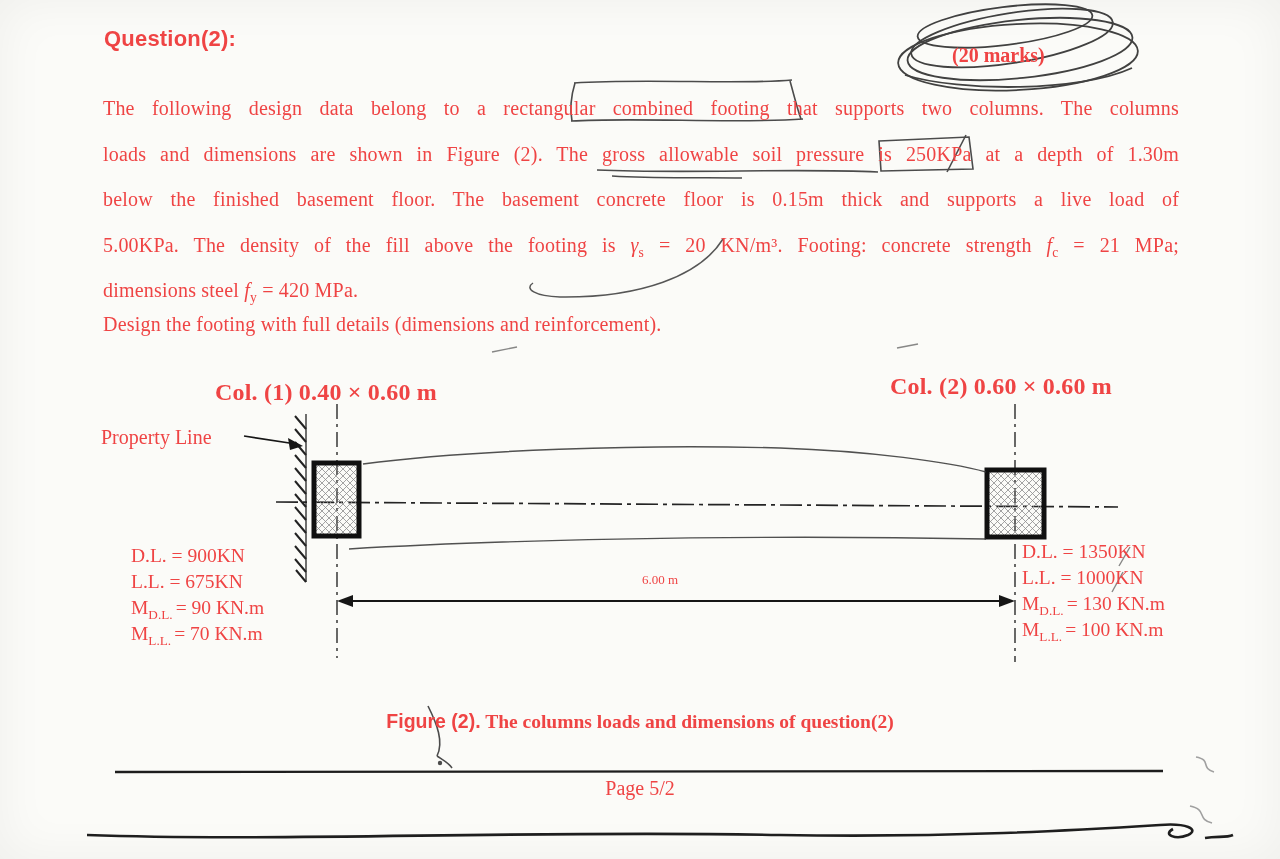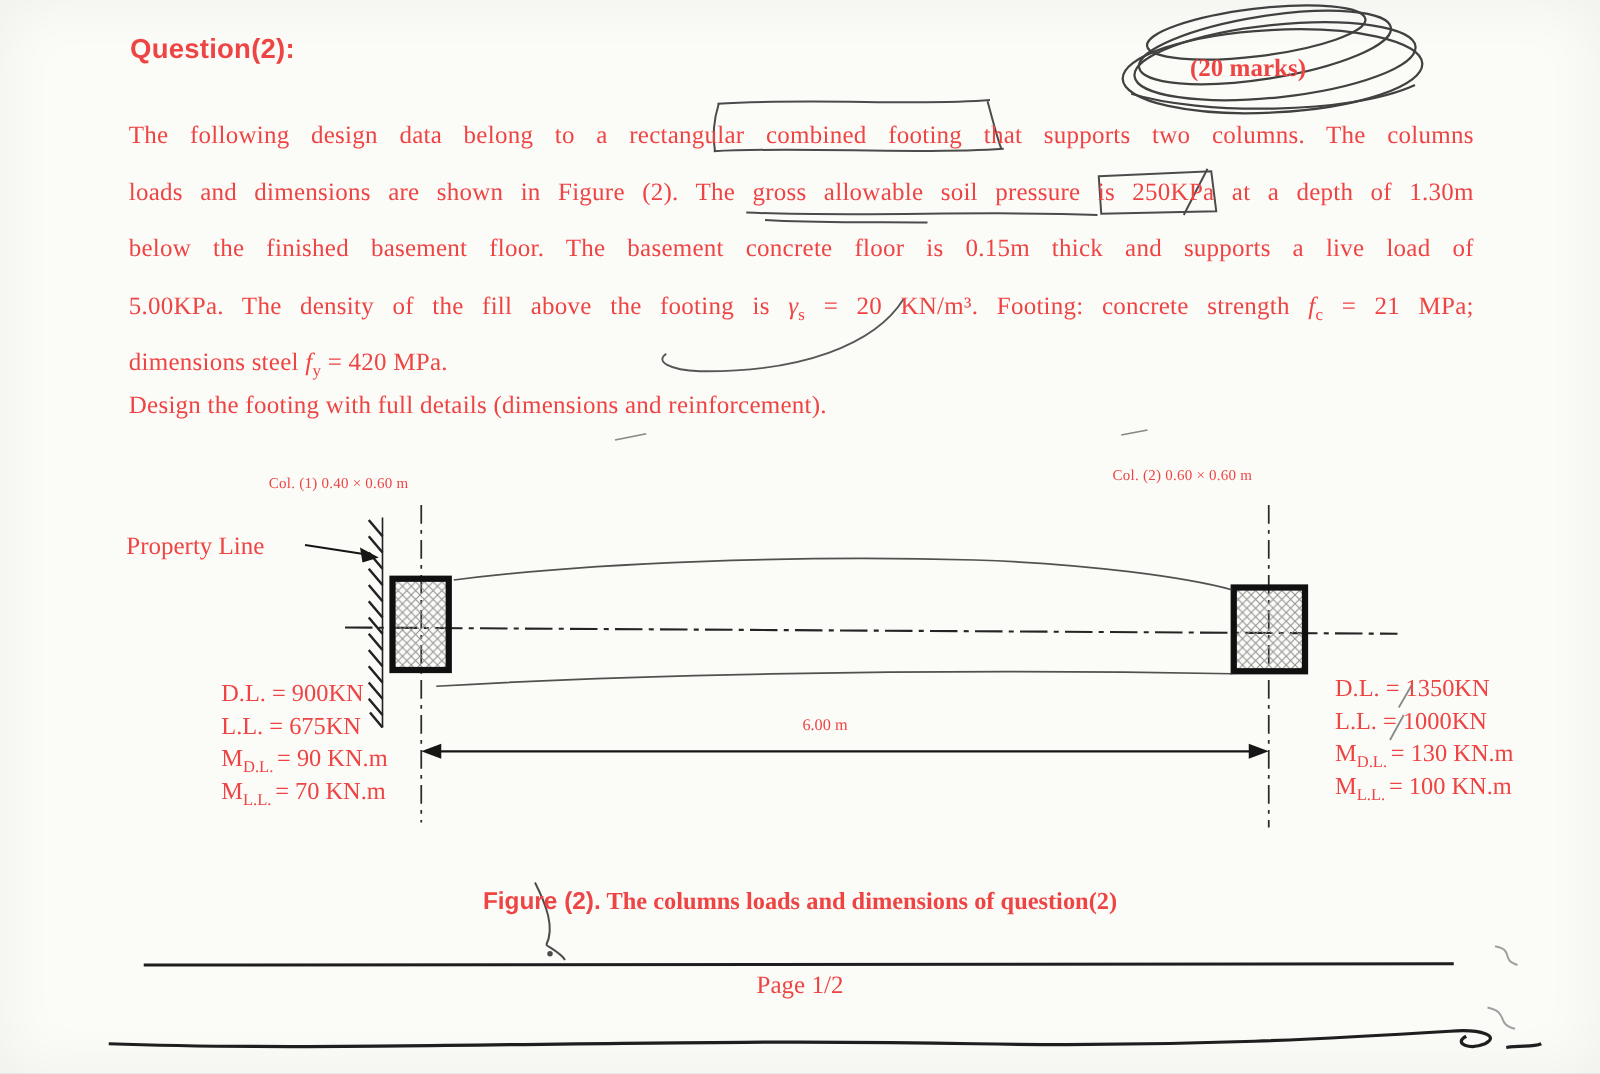--- a/index.html
+++ b/index.html
@@ -17,25 +17,25 @@
   .marks-label{left:952px;top:44px;font-size:20px;font-weight:bold;}
   .para{
     left:103px;top:86px;width:1076px;
     font-size:20px;font-weight:normal;line-height:45.5px;letter-spacing:0.2px;
   }
   .jline{text-align:justify;text-align-last:justify;height:45.5px;overflow:hidden;}
   .lline{text-align:left;height:45.5px;}
   .it{font-style:italic;}
   sub{font-size:0.68em;line-height:0;}
   .design-note{left:103px;top:313px;font-size:20px;font-weight:normal;letter-spacing:0.2px;}
-  .col-label{font-size:12px;font-weight:normal;letter-spacing:0.2px;}
+  .col-label{font-size:24px;font-weight:bold;letter-spacing:0.2px;}
   .col1-label{left:215px;top:379px;}
   .col2-label{left:890px;top:373px;}
   .property-label{left:101px;top:426px;font-size:20px;}
-  .loads{font-size:19.5px;line-height:26px;margin-left:46px;}
+  .loads{font-size:19.5px;line-height:26px;}
   .left-loads{left:131px;top:543px;}
   .right-loads{left:1022px;top:539px;}
   .mval{margin-left:3px;}
   .dim-label{left:560px;top:572px;width:200px;text-align:center;font-size:13px;}
   .caption{left:0;top:678px;width:1280px;text-align:center;font-size:19.5px;font-weight:bold;margin-top:32px;}
   .caption .cap-label{font-family:"Liberation Sans",sans-serif;}
   .page-num{left:0;top:777px;width:1280px;text-align:center;font-size:20px;}
   svg.layer{position:absolute;left:0;top:0;pointer-events:none;}
 </style>
 </head>
@@ -161,15 +161,15 @@
     <div>D.L. = 1350KN</div>
     <div>L.L. = 1000KN</div>
     <div><span>M</span><sub>D.L.</sub><span class="mval">= 130 KN.m</span></div>
     <div><span>M</span><sub>L.L.</sub><span class="mval">= 100 KN.m</span></div>
   </div>
 
   <div class="abs dim-label">6.00 m</div>
 
   <div class="abs caption"><span class="cap-label">Figure (2).</span><span> The columns loads and dimensions of question(2)</span></div>
 
-  <div class="abs page-num">Page 1/2</div>
+  <div class="abs page-num">Page 5/2</div>
 
 </div>
 
 </body></html>

